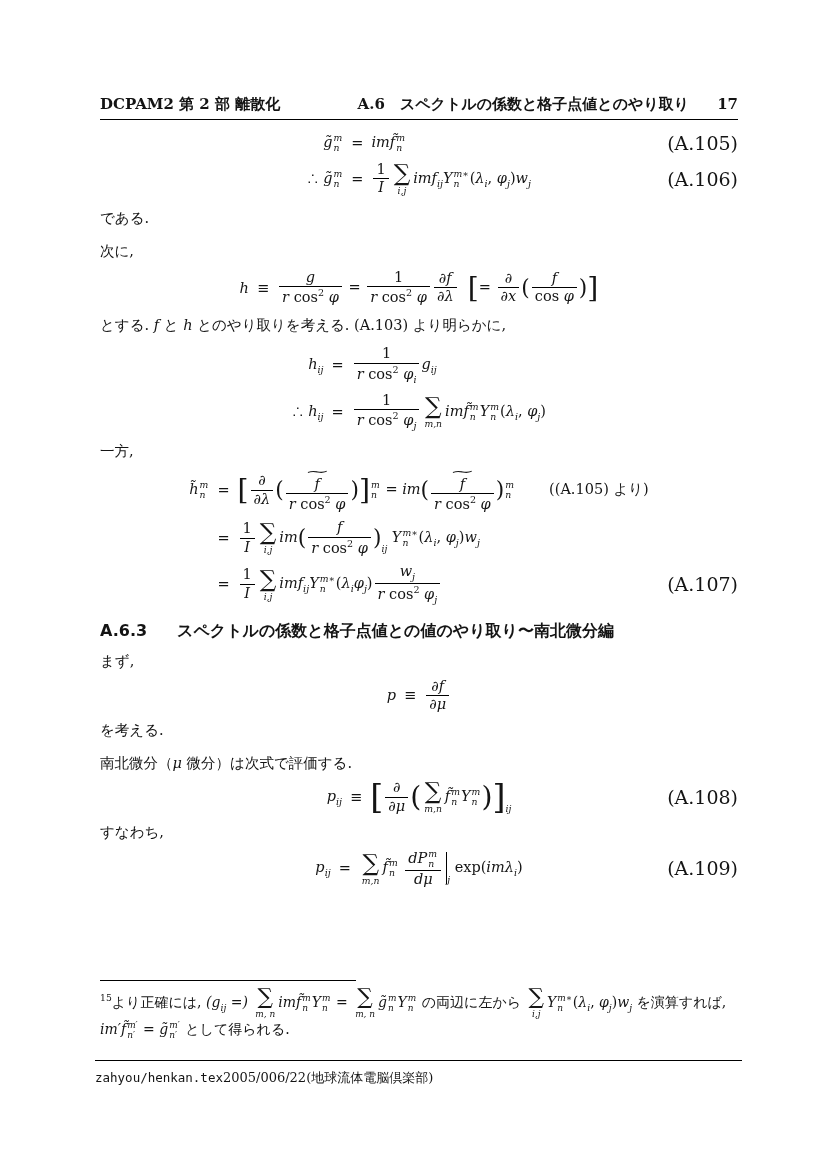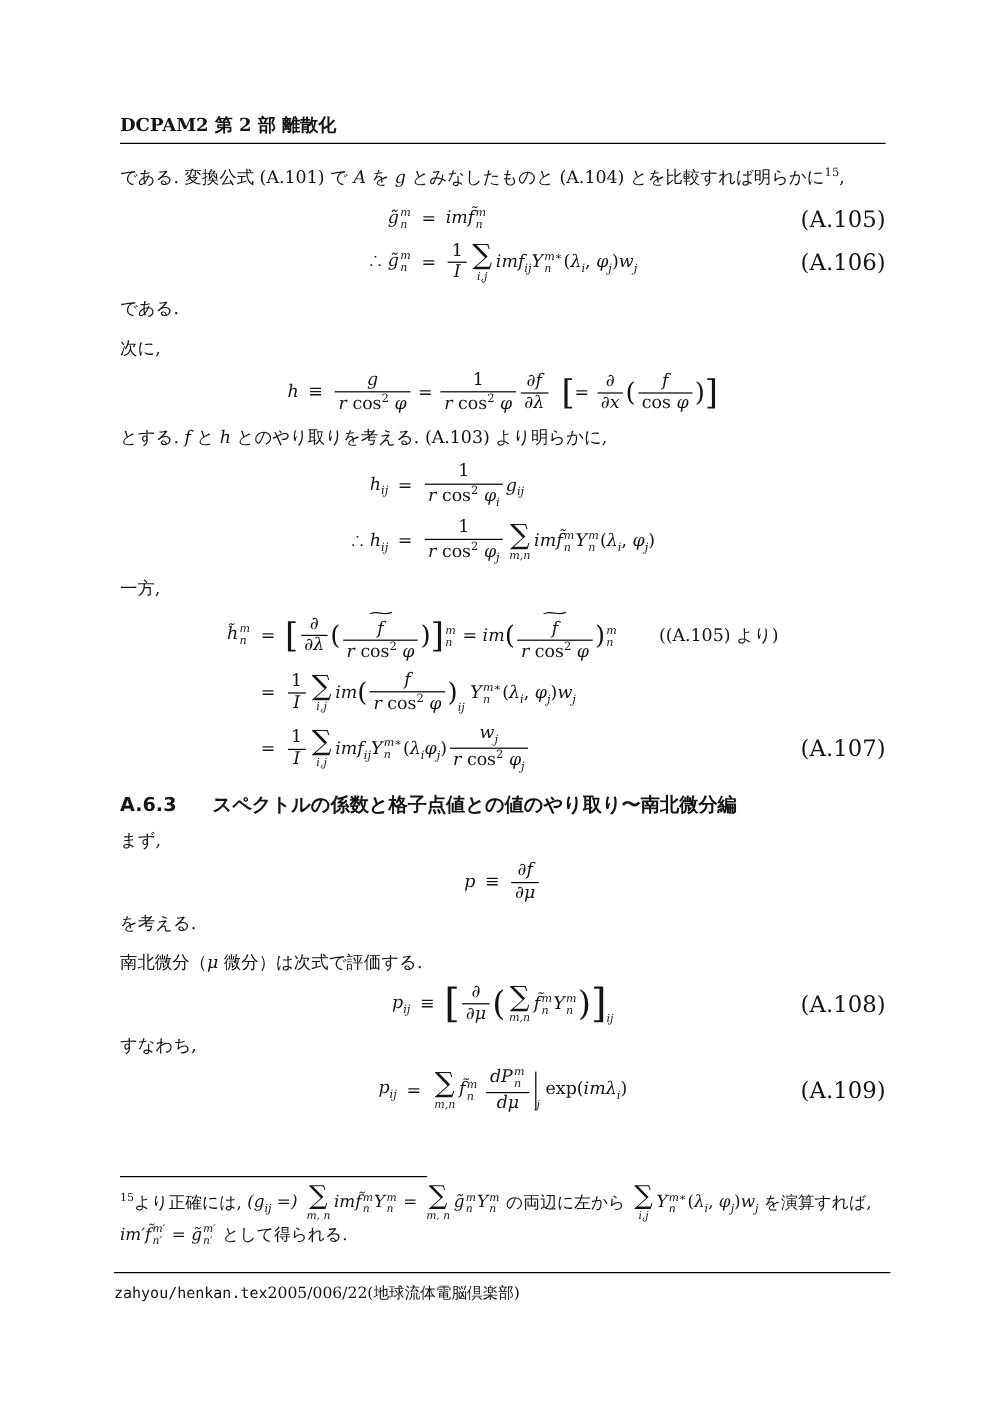--- a/index.html
+++ b/index.html
@@ -70,24 +70,27 @@
   .ftr-row { display: flex; align-items: baseline; }
   .mono { font-family: "DejaVu Sans Mono", "Liberation Mono", monospace; font-size: 12.5px; }
 </style>
 </head>
 <body>
 
 <div class="page">
 
   <div class="hdr">
     <span>DCPAM2 第 2 部 離散化</span>
+    <span class="hdr-right">
+      <span>A.6　スペクトルの係数と格子点値とのやり取り</span>
+      <span>17</span>
+    </span>
   </div>
   <hr class="hdr-rule">
 
-  <p class="para mt18">である. 変換公式 (A.101) で <i>A</i> を <i>g</i> とみなしたものと (A.104) とを比較すれば明らかに<sup>15</sup>,</p>
 
   <div class="eq mth mt12">
     <span></span>
     <span class="lhs">g̃<span class="ss"><span class="t">m</span><span class="b">n</span></span></span>
     <span class="rel">=</span>
     <span class="rhs">imf̃<span class="ss"><span class="t">m</span><span class="b">n</span></span></span>
     <span class="no">(A.105)</span>
 
     <span></span>
     <span class="lhs"><span class="rm">∴</span> g̃<span class="ss"><span class="t">m</span><span class="b">n</span></span></span>

